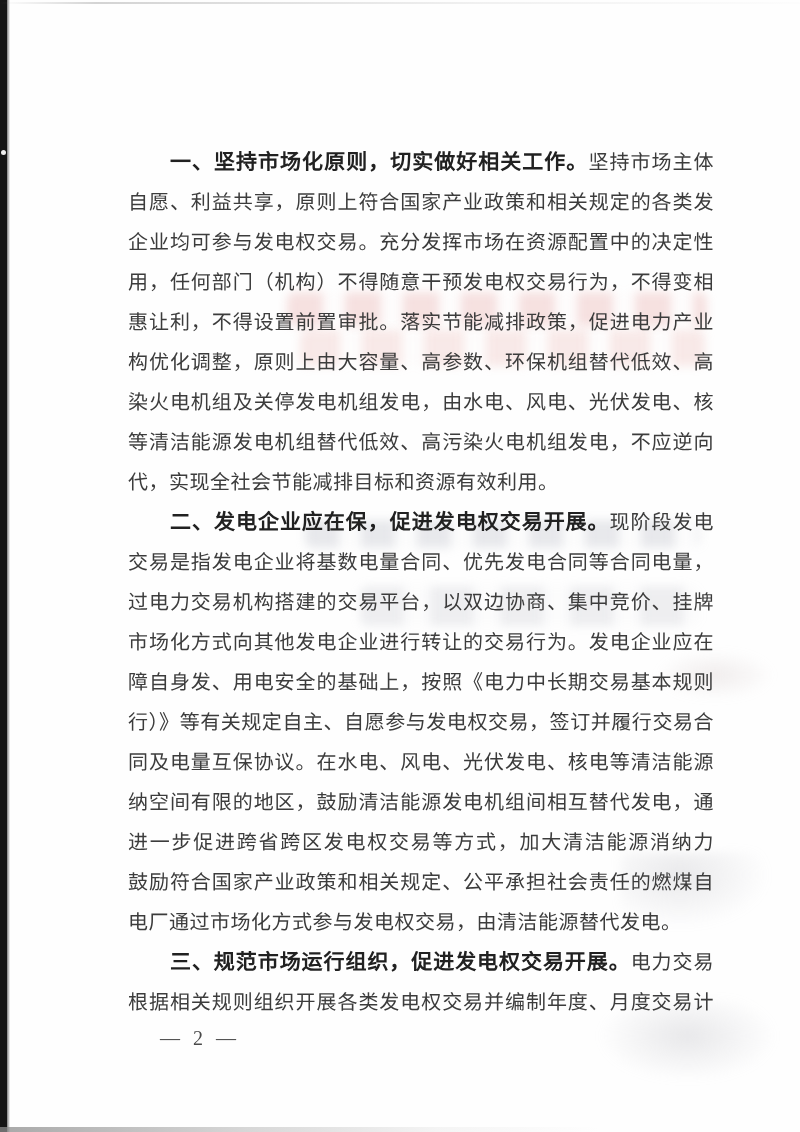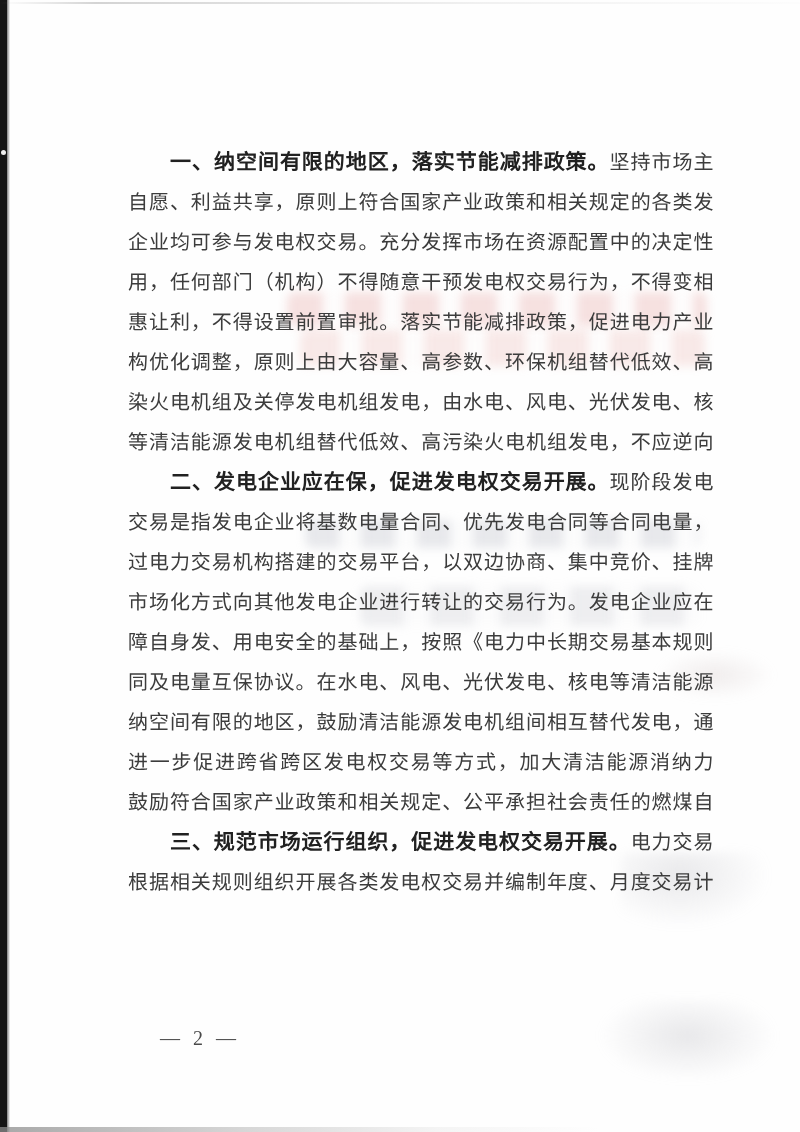--- a/index.html
+++ b/index.html
@@ -130,36 +130,39 @@
 
   <div class="bleed bleed-pink-1"></div>
   <div class="bleed bleed-pink-2"></div>
   <div class="bleed bleed-gray-1"></div>
   <div class="bleed bleed-gray-2"></div>
   <div class="bleed bleed-gray-3"></div>
   <div class="bleed bleed-gray-4"></div>
   <div class="bleed bleed-gray-5"></div>
 
   <div id="doc-body">
-      <div class="line indent"><span class="head">一、纳空间有限的地区，落实节能减排政策。</span>坚持市场主体平等</div>
+      <div class="line indent"><span class="head">一、坚持市场化原则，切实做好相关工作。</span>坚持市场主体平等</div>
       <div class="line">自愿、利益共享，原则上符合国家产业政策和相关规定的各类发电</div>
       <div class="line">企业均可参与发电权交易。充分发挥市场在资源配置中的决定性作</div>
       <div class="line">用，任何部门（机构）不得随意干预发电权交易行为，不得变相优</div>
       <div class="line">惠让利，不得设置前置审批。落实节能减排政策，促进电力产业结</div>
       <div class="line">构优化调整，原则上由大容量、高参数、环保机组替代低效、高污</div>
       <div class="line">染火电机组及关停发电机组发电，由水电、风电、光伏发电、核电</div>
       <div class="line">等清洁能源发电机组替代低效、高污染火电机组发电，不应逆向替</div>
+      <div class="line short">代，实现全社会节能减排目标和资源有效利用。</div>
       <div class="line indent"><span class="head">二、发电企业应在保，促进发电权交易开展。</span>现阶段发电权</div>
       <div class="line">交易是指发电企业将基数电量合同、优先发电合同等合同电量，通</div>
       <div class="line">过电力交易机构搭建的交易平台，以双边协商、集中竞价、挂牌等</div>
       <div class="line">市场化方式向其他发电企业进行转让的交易行为。发电企业应在保</div>
       <div class="line">障自身发、用电安全的基础上，按照《电力中长期交易基本规则（暂</div>
+      <div class="line">行）》等有关规定自主、自愿参与发电权交易，签订并履行交易合</div>
       <div class="line">同及电量互保协议。在水电、风电、光伏发电、核电等清洁能源消</div>
       <div class="line">纳空间有限的地区，鼓励清洁能源发电机组间相互替代发电，通过</div>
       <div class="line">进一步促进跨省跨区发电权交易等方式，加大清洁能源消纳力度。</div>
       <div class="line">鼓励符合国家产业政策和相关规定、公平承担社会责任的燃煤自备</div>
+      <div class="line short">电厂通过市场化方式参与发电权交易，由清洁能源替代发电。</div>
       <div class="line indent"><span class="head">三、规范市场运行组织，促进发电权交易开展。</span>电力交易机构应</div>
       <div class="line">根据相关规则组织开展各类发电权交易并编制年度、月度交易计划，</div>
     </div>
 
   <div id="page-footer">— 2 —</div>
 
 </div>
 
 </body></html>

